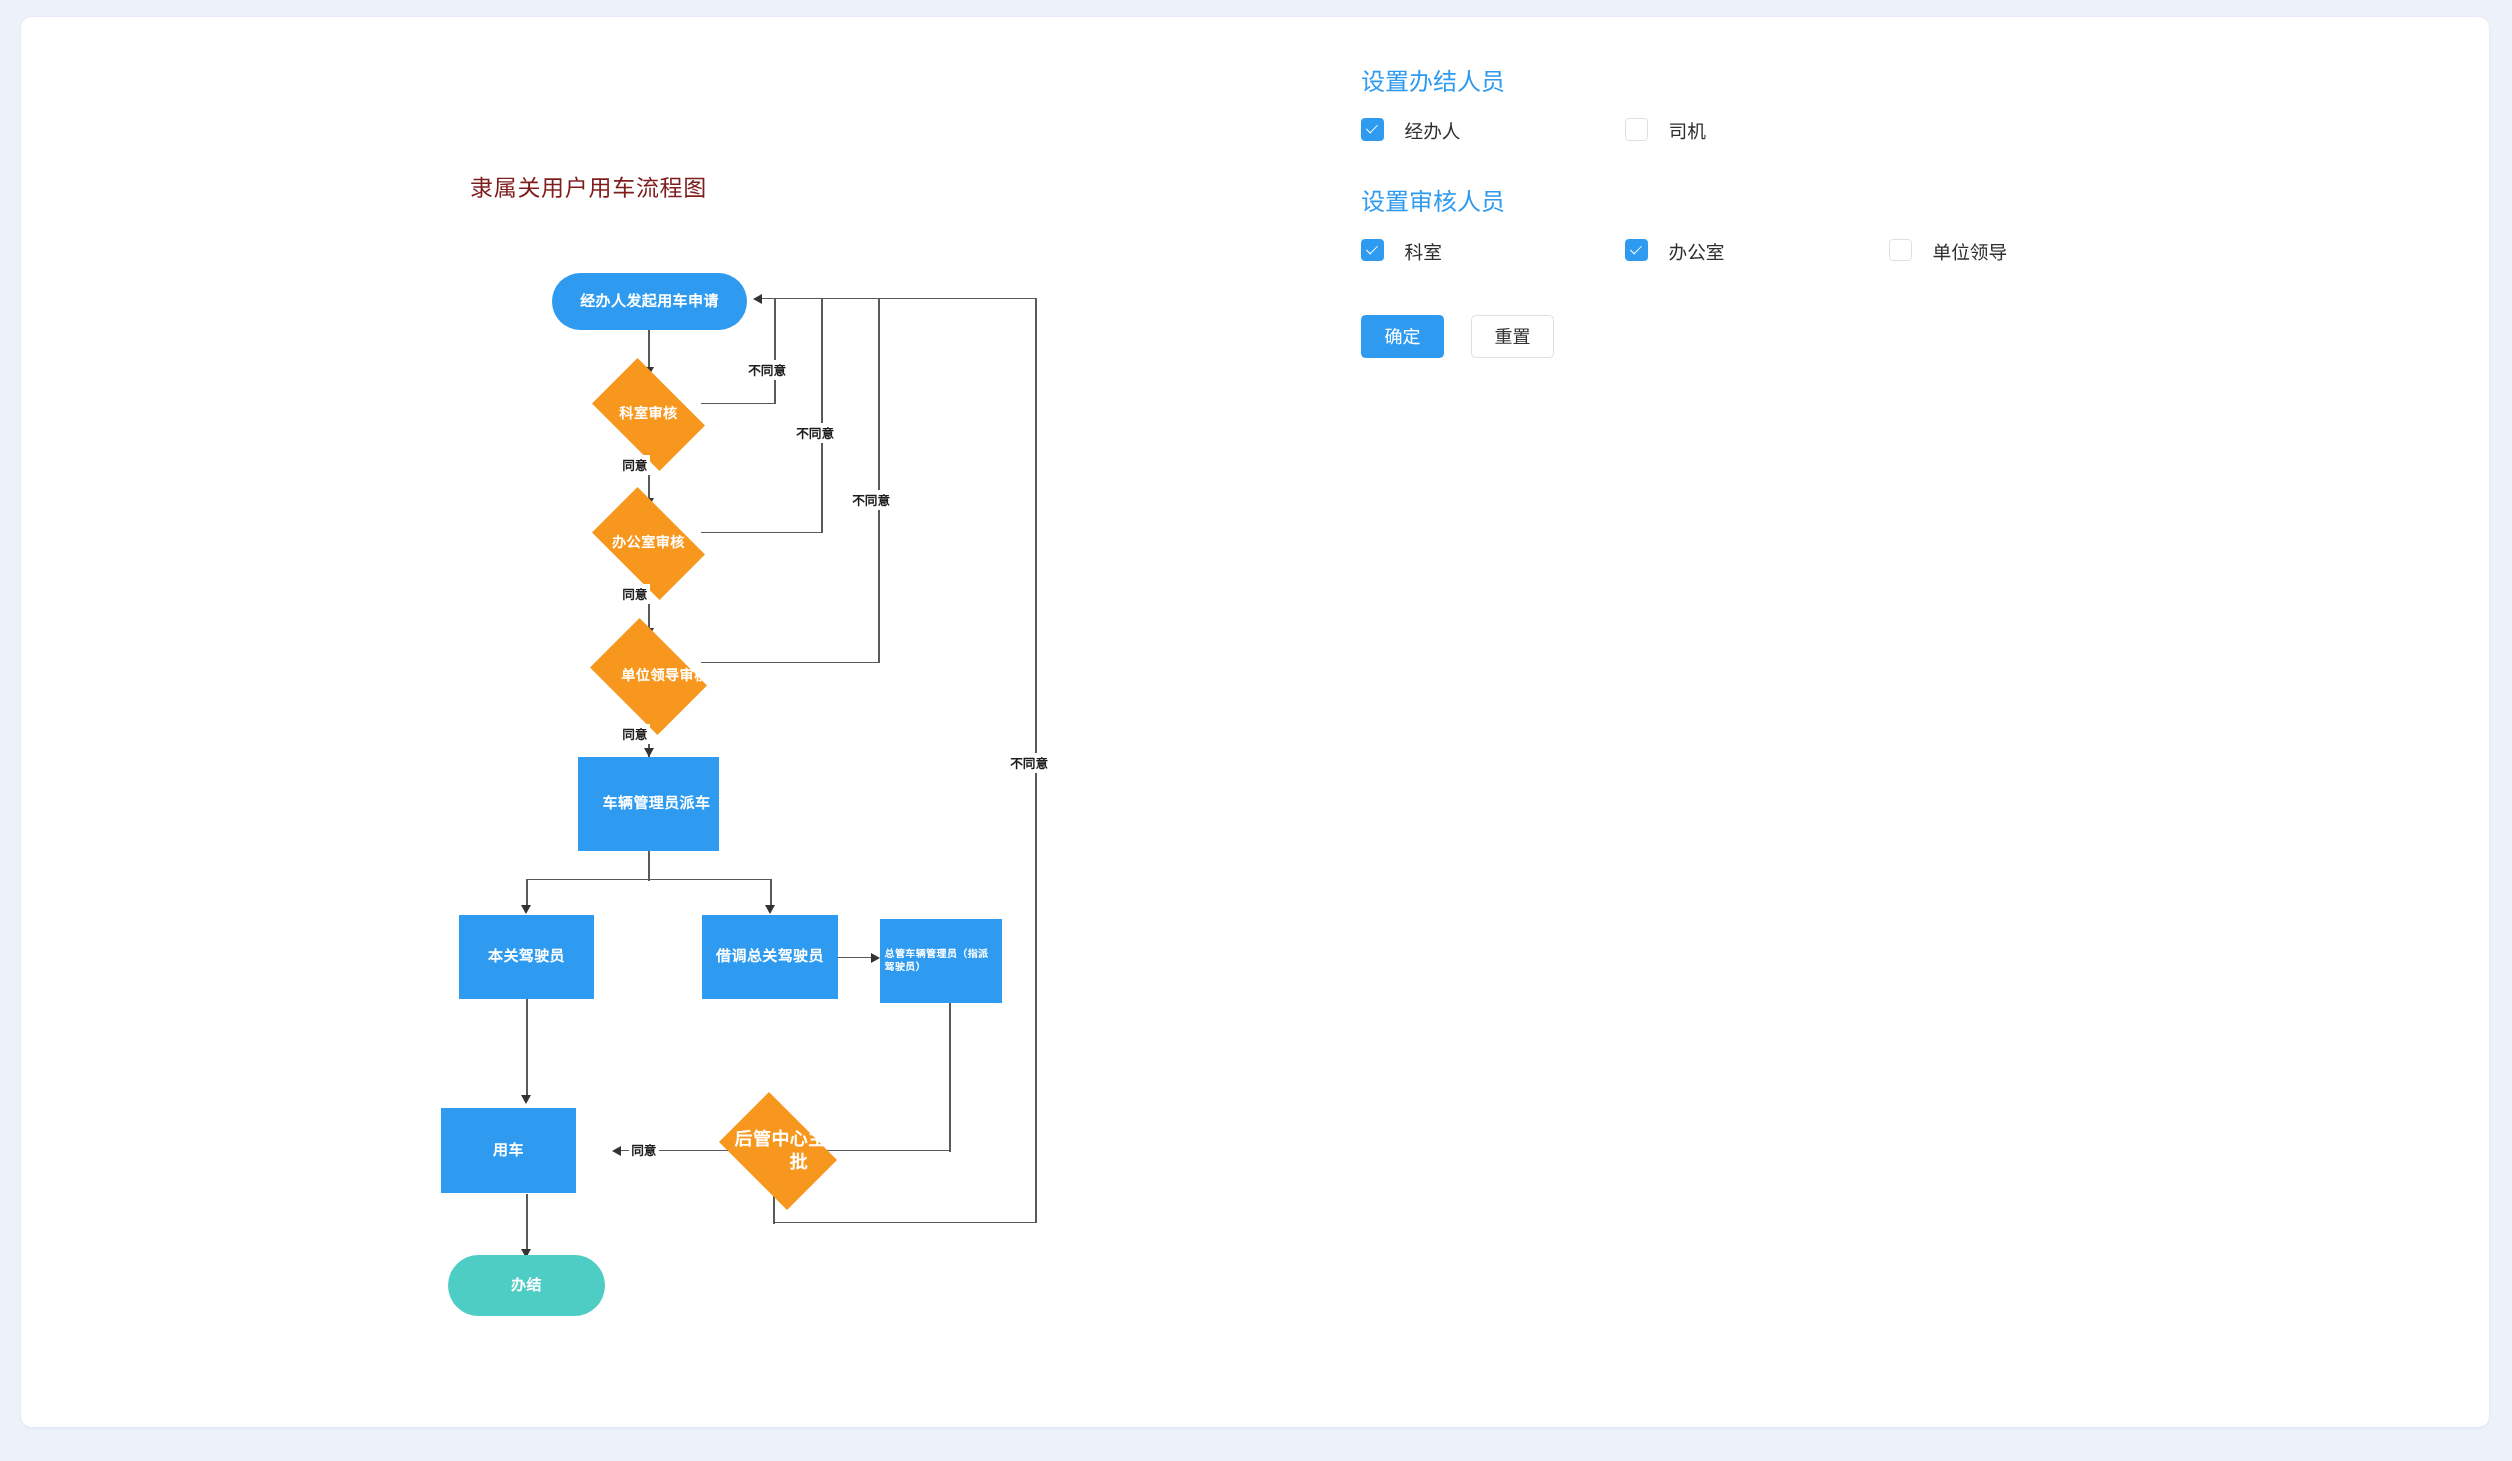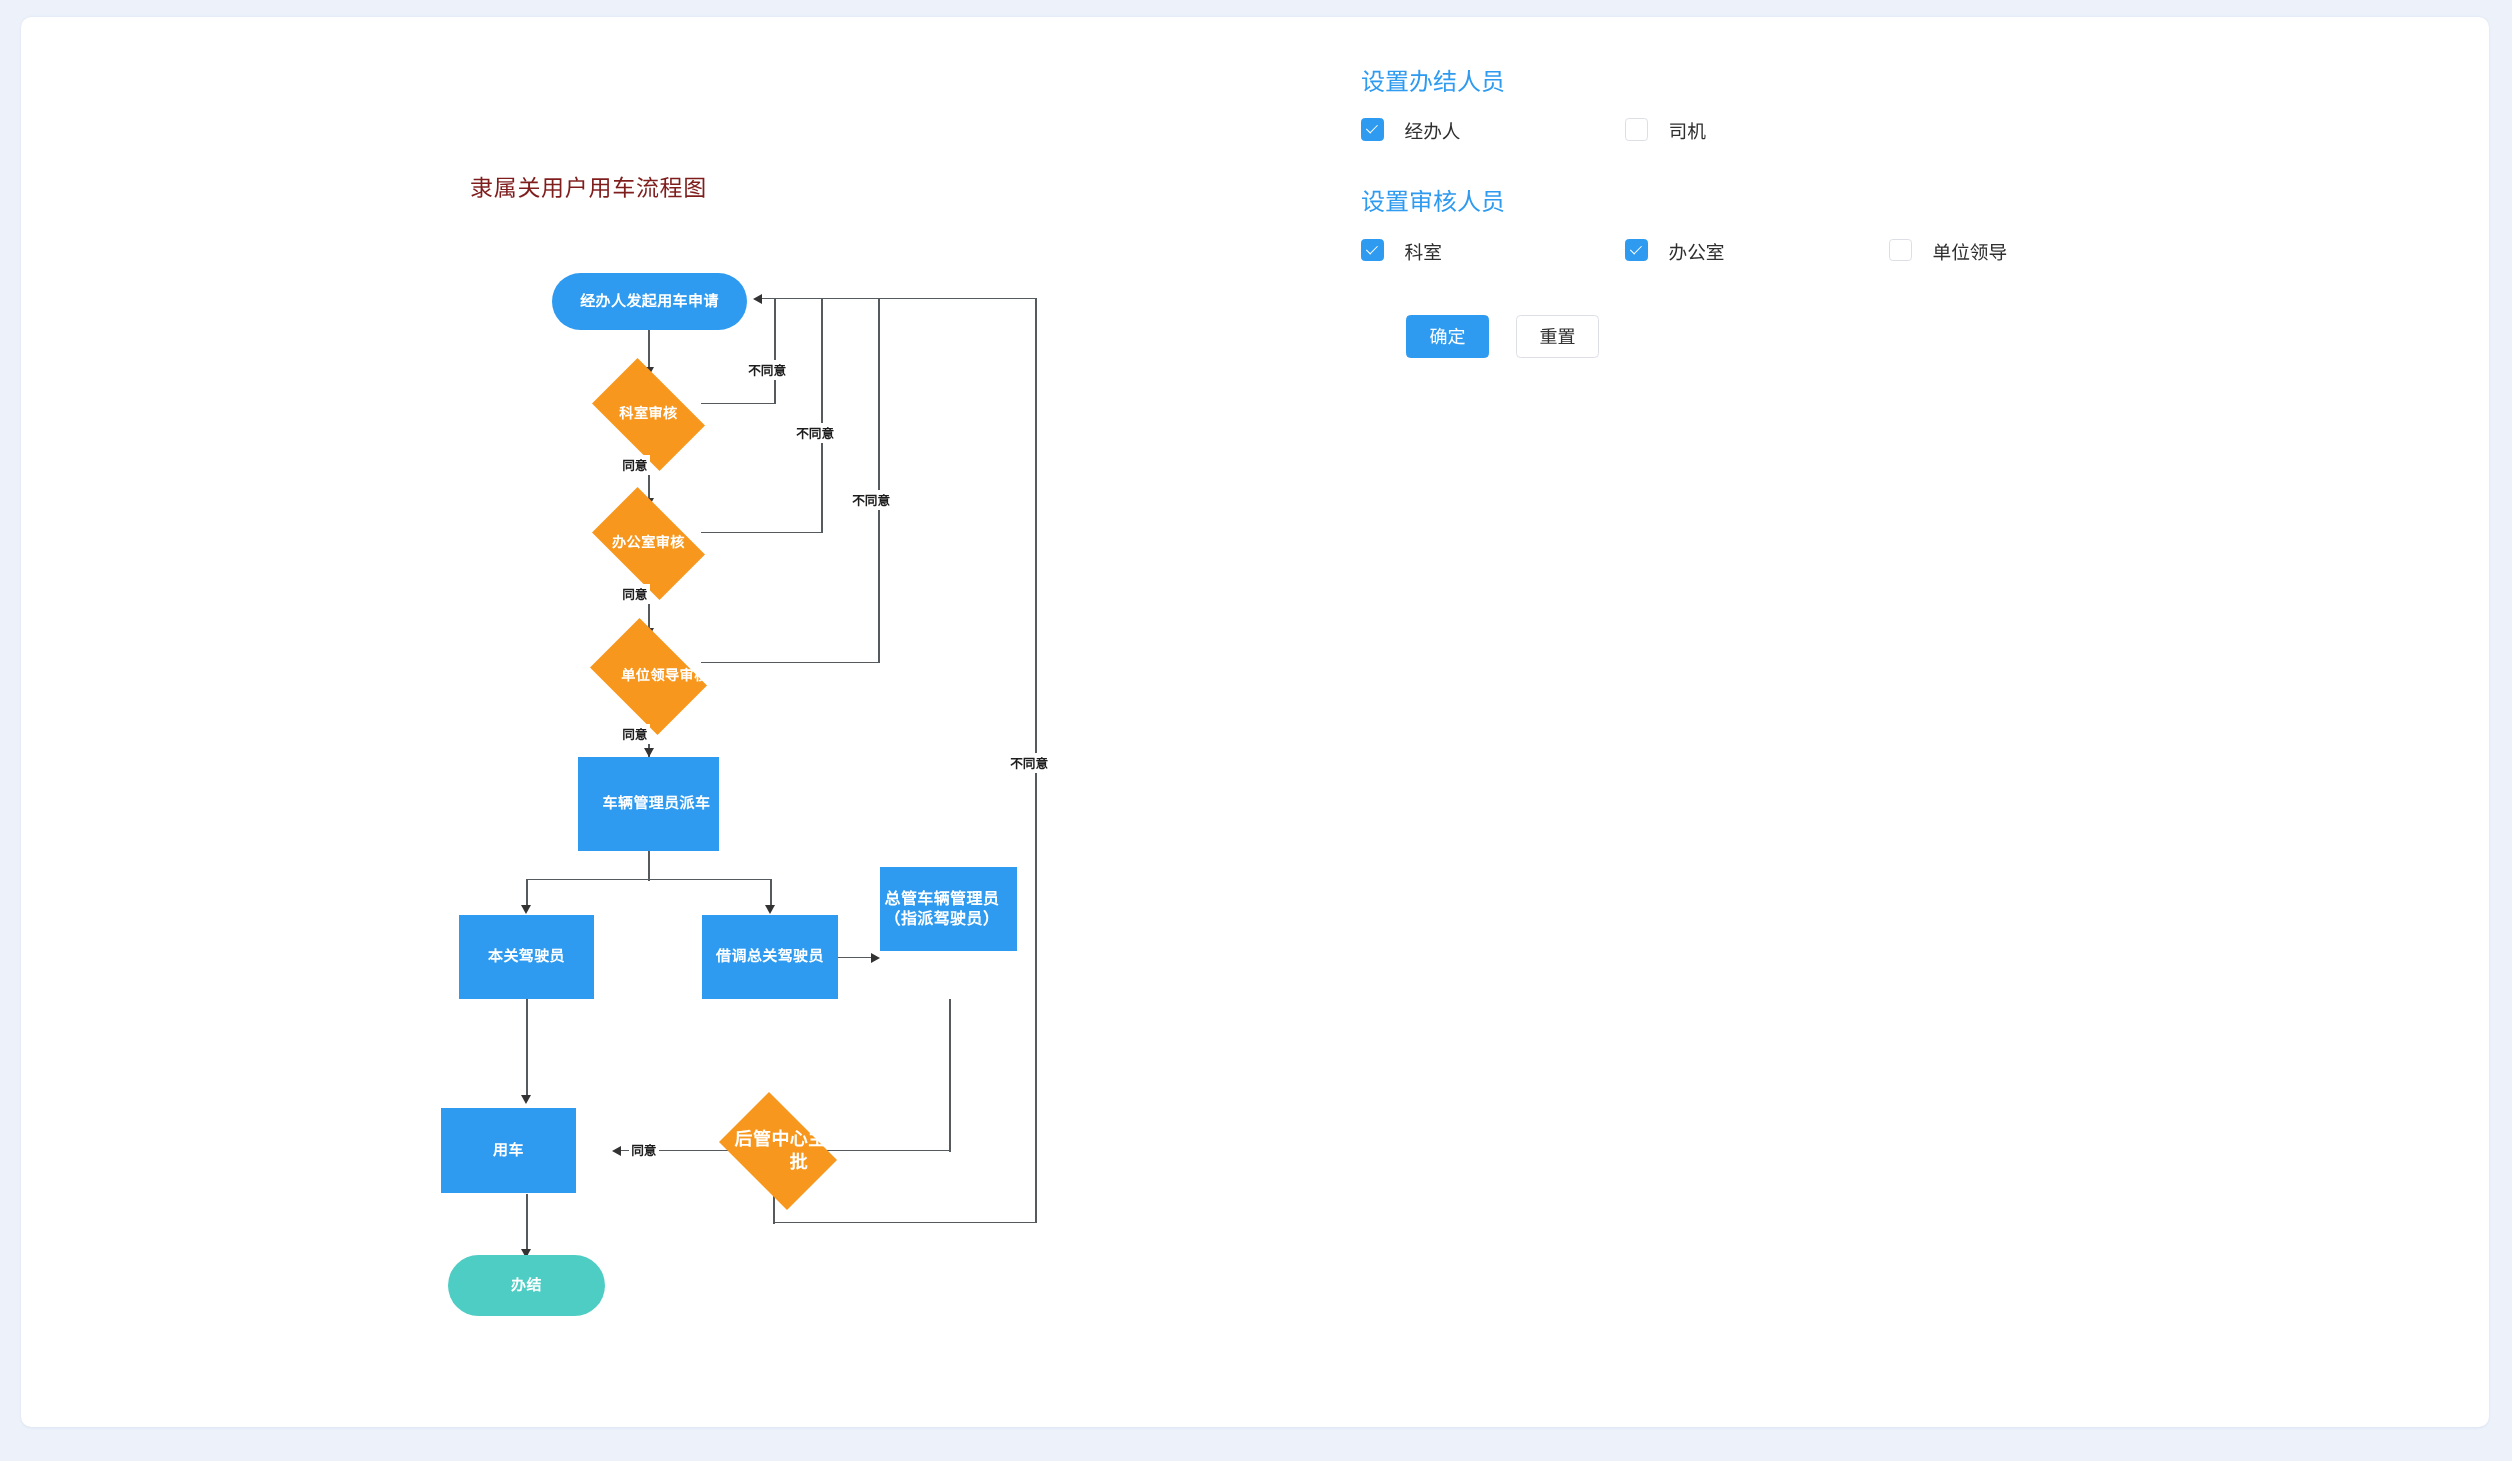--- a/index.html
+++ b/index.html
@@ -207,21 +207,20 @@
   }
   .btn {
     font-size: 18px;
     border-radius: 4.5px;
     padding: 0 22.5px;
     height: 43px;
     line-height: 43px;
     box-sizing: border-box;
     cursor: pointer;
     font-family: "Liberation Sans", "DejaVu Sans", sans-serif;
-    margin-left: 45px;
   }
   .btn-primary {
     background: #2e9bf0;
     color: #ffffff;
     border: 0.7px solid #2e9bf0;
   }
   .btn-default {
     background: #ffffff;
     color: #333333;
     border: 0.7px solid #dcdfe6;
@@ -313,21 +312,21 @@
       <div class="node-diamond-shape"></div>
       <div class="node-diamond-label" style="padding:0 16.5px;">单位领导审核</div>
     </div>
 
     <div class="node node-rect" style="left:557px; top:740px; width:141px; height:94px;padding-left:16px;">车辆管理员派车</div>
 
     <div class="node node-rect" style="left:438px; top:898px; width:135px; height:84px;">本关驾驶员</div>
 
     <div class="node node-rect" style="left:681px; top:898px; width:136px; height:84px;">借调总关驾驶员</div>
 
-    <div class="node node-rect" style="left:859px; top:850px; width:137px; height:84px; padding:0 4.5px; font-size:16px;">总管车辆管理员（指派驾驶员）</div>
+    <div class="node node-rect" style="left:859px; top:902px; width:122px; height:84px; padding:0 4.5px; font-size:10px;">总管车辆管理员（指派驾驶员）</div>
 
     <div class="node-diamond-wrap" style="left:689px; top:1084px; width:136px; height:100px;">
       <div class="node-diamond-shape"></div>
       <div class="node-diamond-label" style="padding:0 21px; font-size:18px;">后管中心主任审批</div>
     </div>
 
     <div class="node node-rect" style="left:420px; top:1091px; width:135px; height:85px;">用车</div>
 
     <div class="node node-end" style="left:427px; top:1238px; width:157px; height:61px;">办结</div>
   </div>

